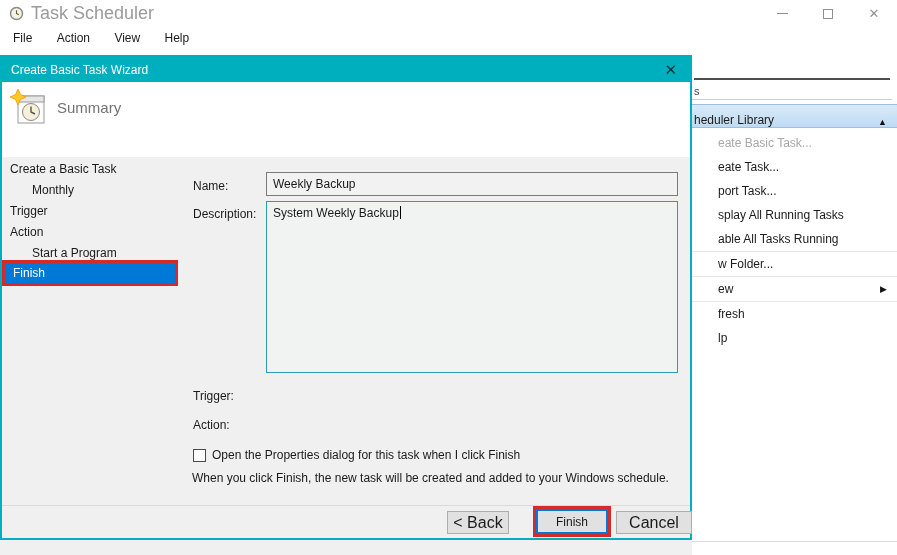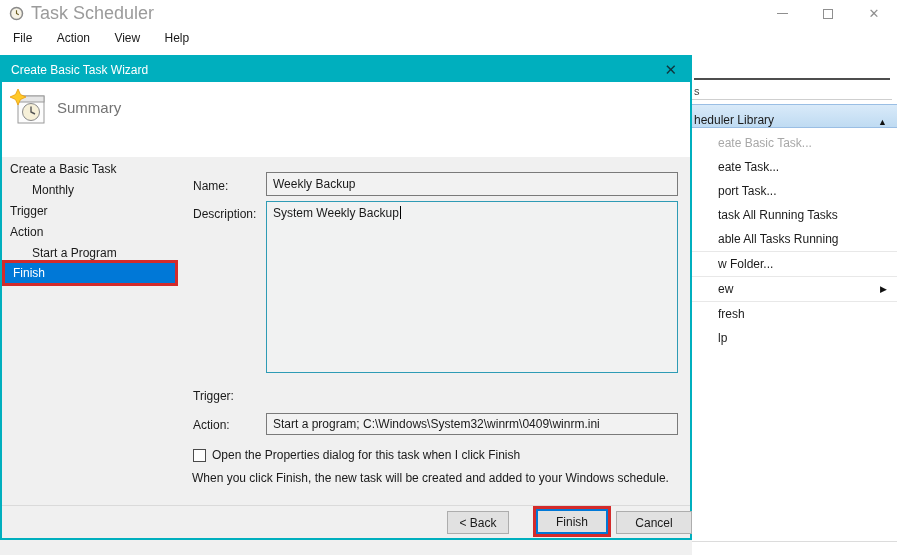--- a/index.html
+++ b/index.html
@@ -75,21 +75,21 @@
   .action-field{top:256px;height:22px;}
   .lbl-name{top:22px;} .lbl-desc{top:50px;} .lbl-trigger{top:232px;} .lbl-action{top:261px;}
 
   .checkbox-row{position:absolute;left:191px;top:291px;display:flex;align-items:center;}
   .checkbox{width:13px;height:13px;background:#FDFDFD;border:1px solid #4A4A4A;margin-right:6px;}
   .footer-note{position:absolute;left:190px;top:314px;}
   .footer-sep{position:absolute;left:0;top:348px;width:688px;border-top:1px solid #DADADA;}
 
   
   .btn{position:absolute;top:354px;height:23px;background:#E1E1E1;border:1px solid #ADADAD;
-    font-size:12px;color:#1A1A1A;display:flex;align-items:center;justify-content:center;}
+    font-size:16px;color:#1A1A1A;display:flex;align-items:center;justify-content:center;}
   .btn-back{left:445px;width:62px;}
   .btn-cancel{left:614px;width:76px;}
   .finish-wrap{position:absolute;left:531px;top:349px;border:3px solid var(--annotation-red);}
   .btn-finish{position:static;width:72px;height:25px;border:2px solid var(--selection-blue);
     background:#E1E1E1;font-size:12px;color:#1A1A1A;display:flex;align-items:center;justify-content:center;}
 </style>
 </head>
 <body>
 
 <div class="screen">
@@ -127,21 +127,21 @@
     <div class="panel-header-fragment">s</div>
     <div class="panel-headerline"></div>
     <div class="group-row">
       <span class="grow">heduler Library</span>
       <span class="collapse-arrow">▲</span>
     </div>
     <div class="menu-list">
       <div class="action-item disabled">eate Basic Task...</div>
       <div class="action-item">eate Task...</div>
       <div class="action-item">port Task...</div>
-      <div class="action-item">task All Running Tasks</div>
+      <div class="action-item">splay All Running Tasks</div>
       <div class="action-item">able All Tasks Running</div>
       <div class="sep"></div>
       <div class="action-item">w Folder...</div>
       <div class="sep"></div>
       <div class="action-item">
         <span class="grow">ew</span>
         <span class="submenu-arrow">▶</span>
       </div>
       <div class="sep"></div>
       <div class="action-item">fresh</div>
@@ -191,23 +191,20 @@
       </div>
 
       <span class="form-label lbl-desc">Description:</span>
       <div class="desc-area">
         <span>System Weekly Backup</span><span class="caret"></span>
       </div>
 
       <span class="form-label lbl-trigger">Trigger:</span>
 
       <span class="form-label lbl-action">Action:</span>
-      <div class="field action-field">
-        <span class="pre">Start a program; C:\Windows\System32\winrm\0409\winrm.ini</span>
-      </div>
 
       <div class="checkbox-row">
         <span class="checkbox"></span>
         <span>Open the Properties dialog for this task when I click Finish</span>
       </div>
 
       <div class="footer-note">When you click Finish, the new task will be created and added to your Windows schedule.</div>
       <div class="footer-sep"></div>
 
       <div class="btn btn-back">&lt; Back</div>

